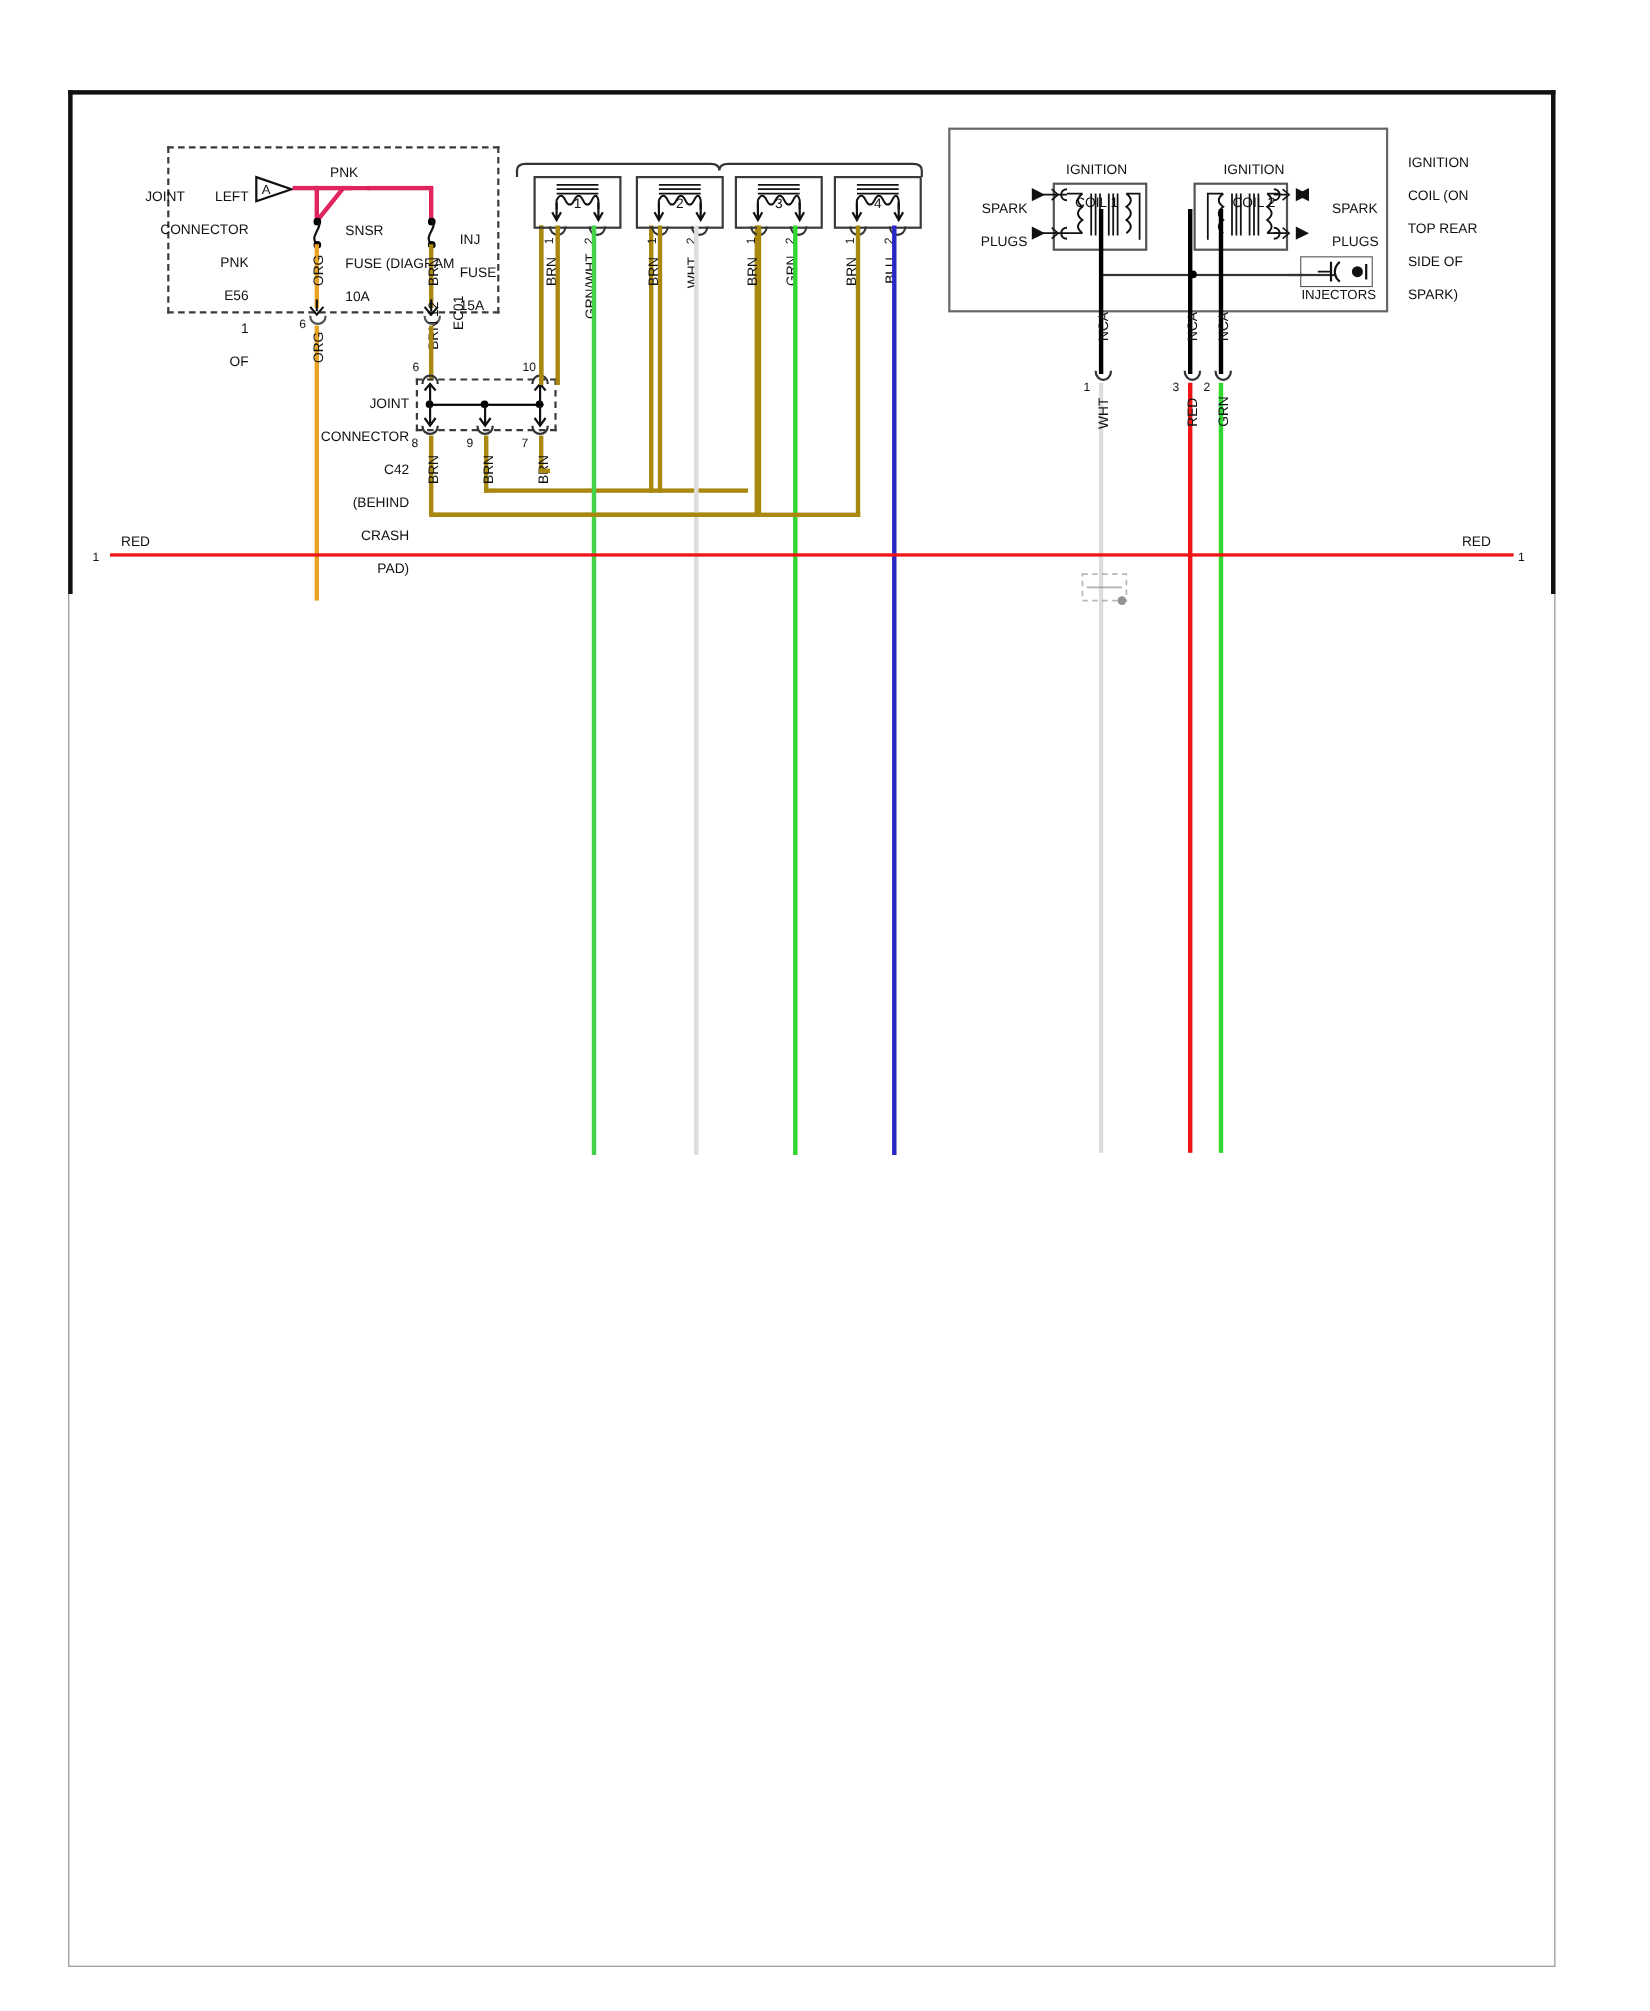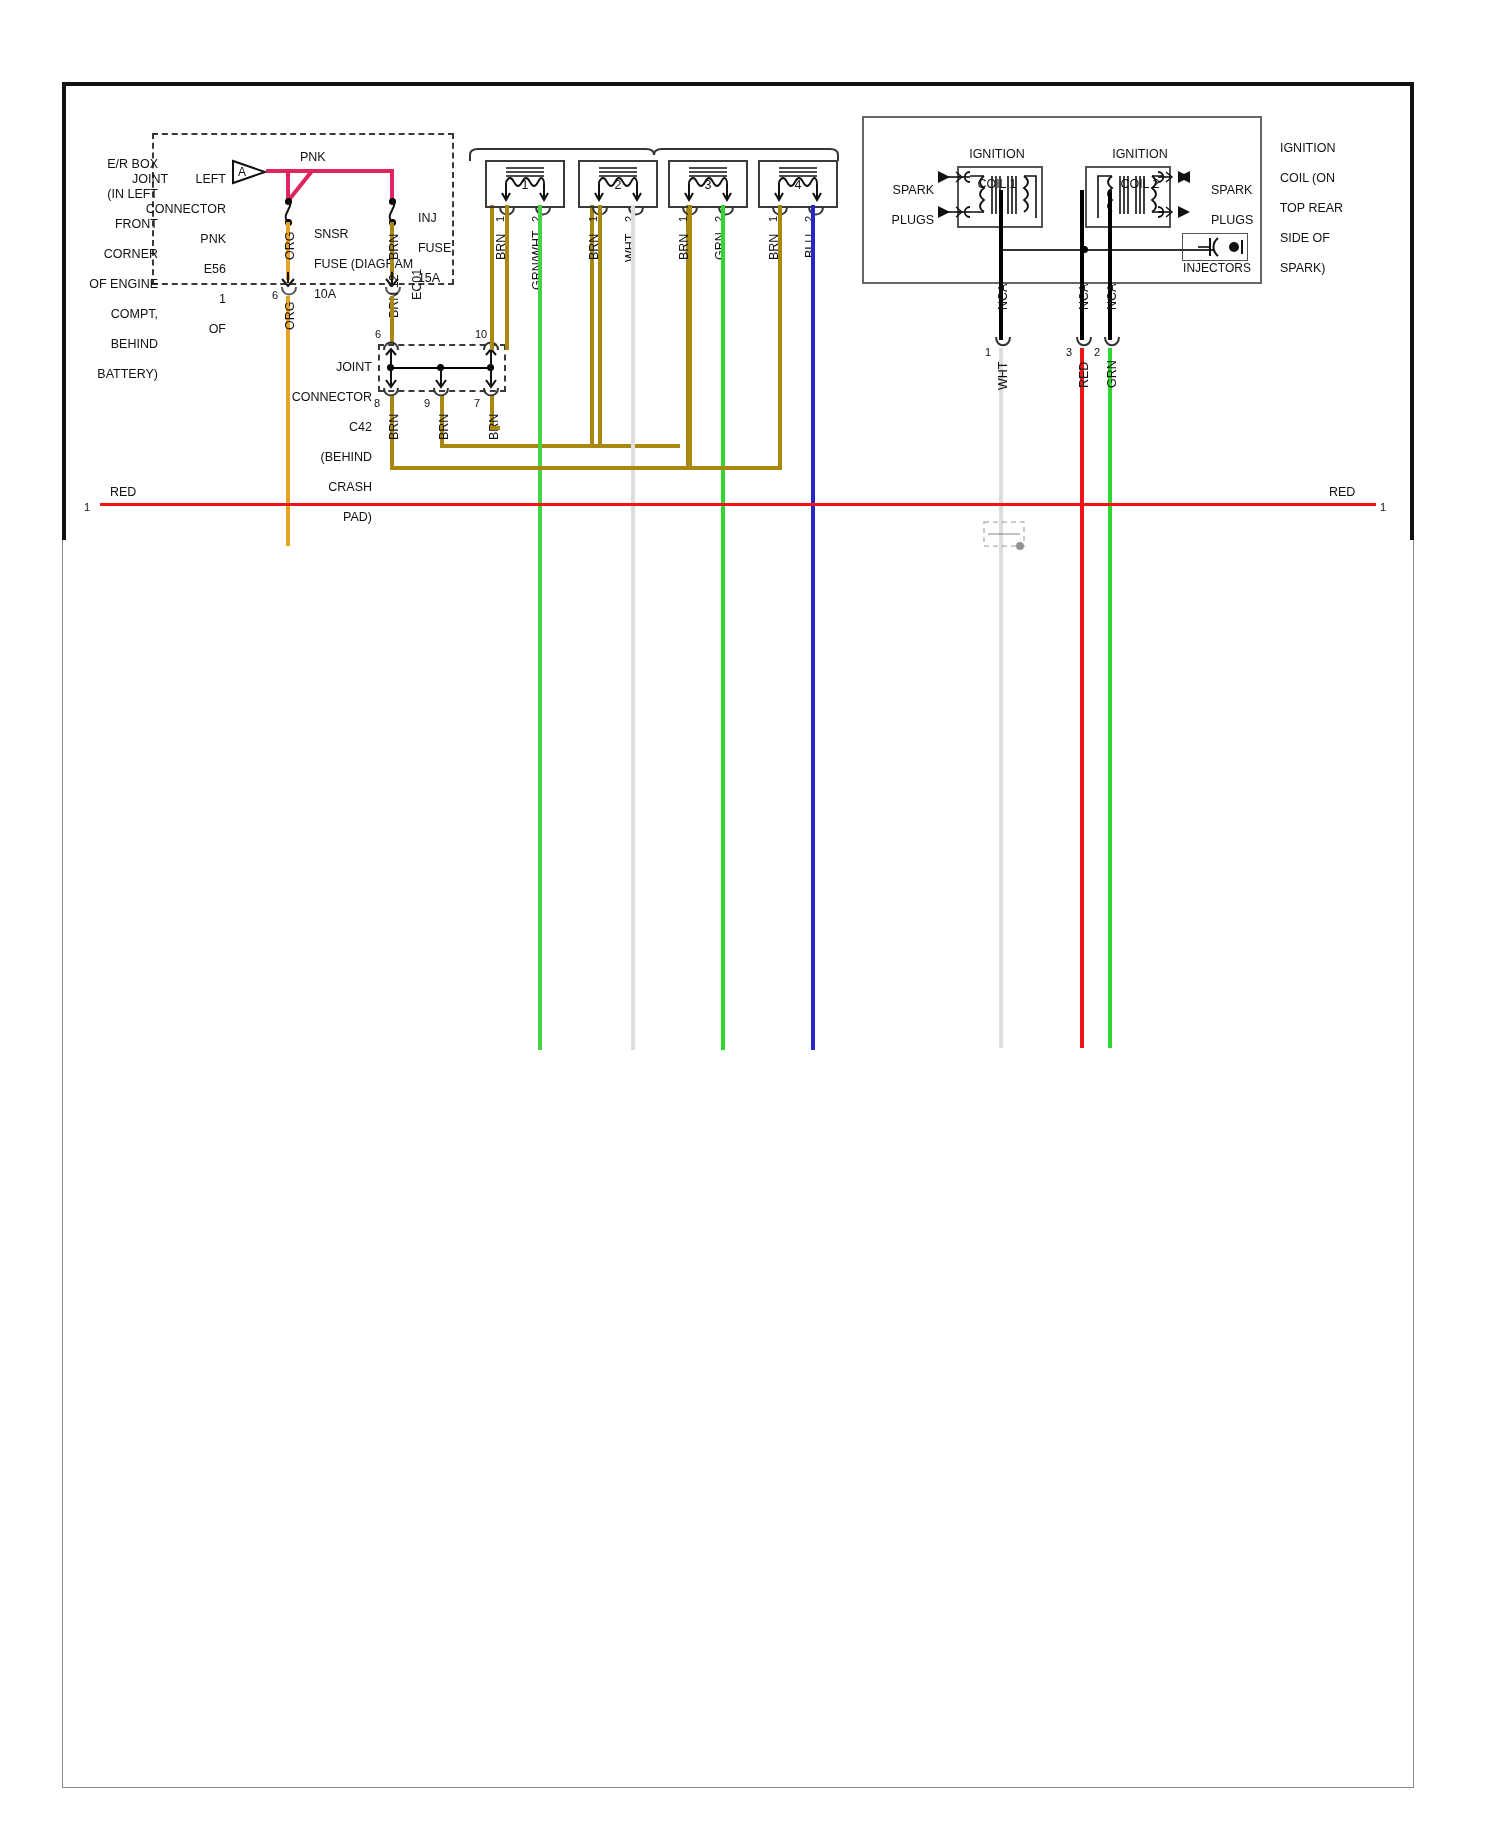--- a/index.html
+++ b/index.html
@@ -179,30 +179,20 @@
     <div class="fl fyel" style="left:330px;top:664px;width:6px;height:180px;"></div>
   </div>
 
   <div class="frame"></div>
   <div class="frame-top-rule"></div>
   <div class="frame-left-rule"></div>
   <div class="frame-right-rule"></div>
 
   <div class="dbox" style="left:152px;top:133px;width:302px;height:152px;"></div>
 
-  <div class="txt r" style="left:60px;top:142px;width:98px;">
-    <span>E/R BOX</span><br>
-    <span>(IN LEFT</span><br>
-    <span>FRONT</span><br>
-    <span>CORNER</span><br>
-    <span>OF ENGINE</span><br>
-    <span>COMPT,</span><br>
-    <span>BEHIND</span><br>
-    <span>BATTERY)</span>
-  </div>
   <div class="txt" style="left:132px;top:172px;">JOINT</div>
 
   <div class="txt r" style="left:120px;top:157px;width:106px;">
     <span>LEFT</span><br>
     <span>CONNECTOR</span><br>
     <span>PNK</span><br>
     <span>E56</span><br>
     <span>1</span><br>
     <span>OF</span>
   </div>
@@ -226,21 +216,21 @@
   <div class="w vert wire-pnk" style="left:390px;top:169px;height:32px;"></div>
   <div class="txt" style="left:300px;top:150px;">PNK</div>
 
   <div class="dot" style="left:285px;top:198px;"></div>
   <div style="position:absolute;left:280px;top:200px;width:16px;height:22px;">
     <svg width="16" height="22" viewBox="0 0 16 22">
         <path d="M8 0 C16 6 0 14 8 22" stroke="#111" stroke-width="2" fill="none"></path>
       </svg>
   </div>
   <div class="dot" style="left:285px;top:219px;"></div>
-  <div class="txt" style="left:300px;top:212px;">
+  <div class="txt" style="left:300px;top:188px;">
     <span>SNSR</span><br>
     <span>FUSE (DIAGRAM</span><br>
     <span>10A</span>
   </div>
 
   <div class="dot" style="left:389px;top:198px;"></div>
   <div style="position:absolute;left:384px;top:200px;width:16px;height:22px;">
     <svg width="16" height="22" viewBox="0 0 16 22">
         <path d="M8 0 C16 6 0 14 8 22" stroke="#111" stroke-width="2" fill="none"></path>
       </svg>

